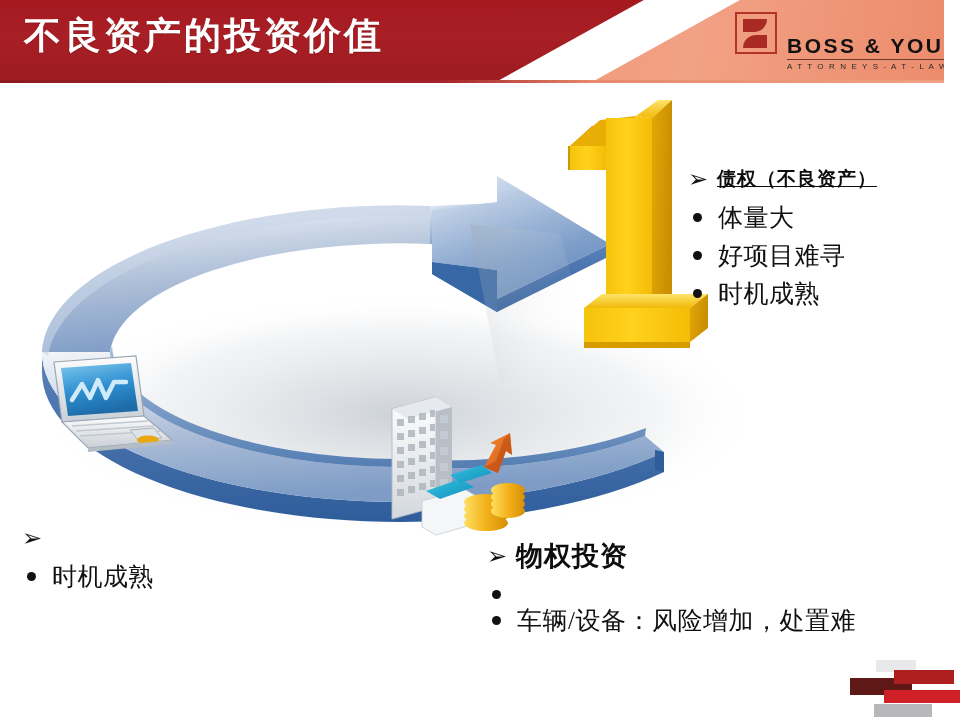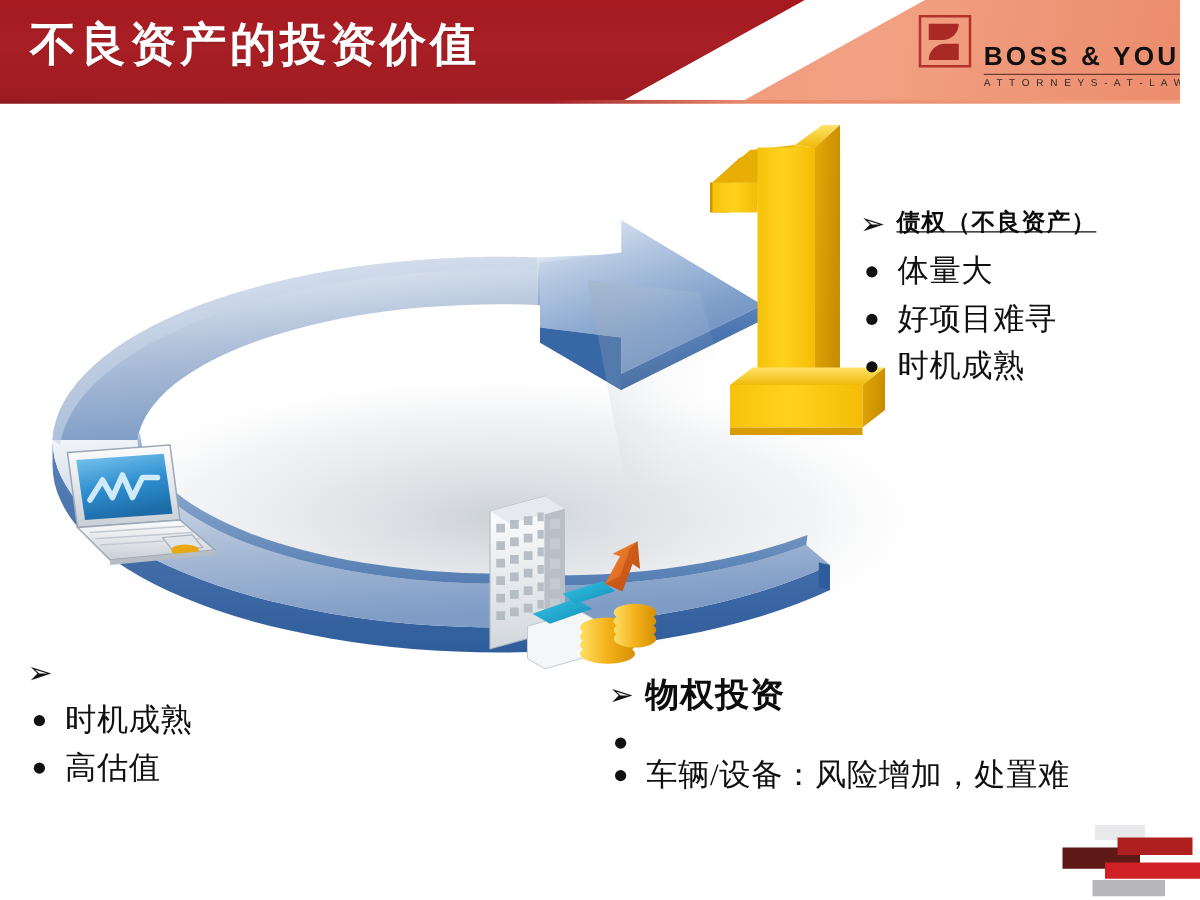--- a/index.html
+++ b/index.html
@@ -496,24 +496,20 @@
   </div>
 
   <div class="callout" id="callout-equity">
     <div class="co-head">
       <span class="co-marker">➢</span>
     </div>
     <div class="co-item">
       <span class="co-dot"></span>
       <span class="co-text">时机成熟</span>
     </div>
-    <div class="co-item">
-      <span class="co-dot"></span>
-      <span class="co-text">高估值</span>
-    </div>
   </div>
 
   <div class="callout" id="callout-property">
     <div class="co-head">
       <span class="co-marker">➢</span>
       <span class="co-title">物权投资</span>
     </div>
     <div class="co-item">
       <span class="co-dot"></span>
     </div>

